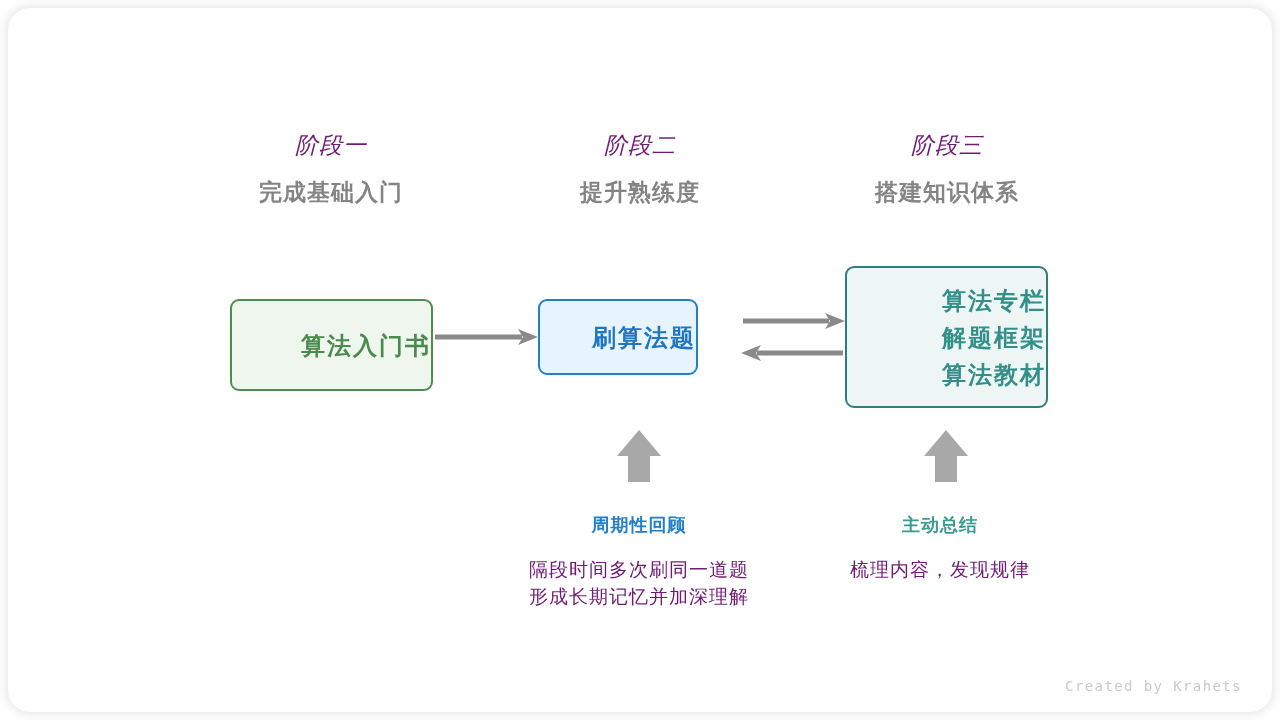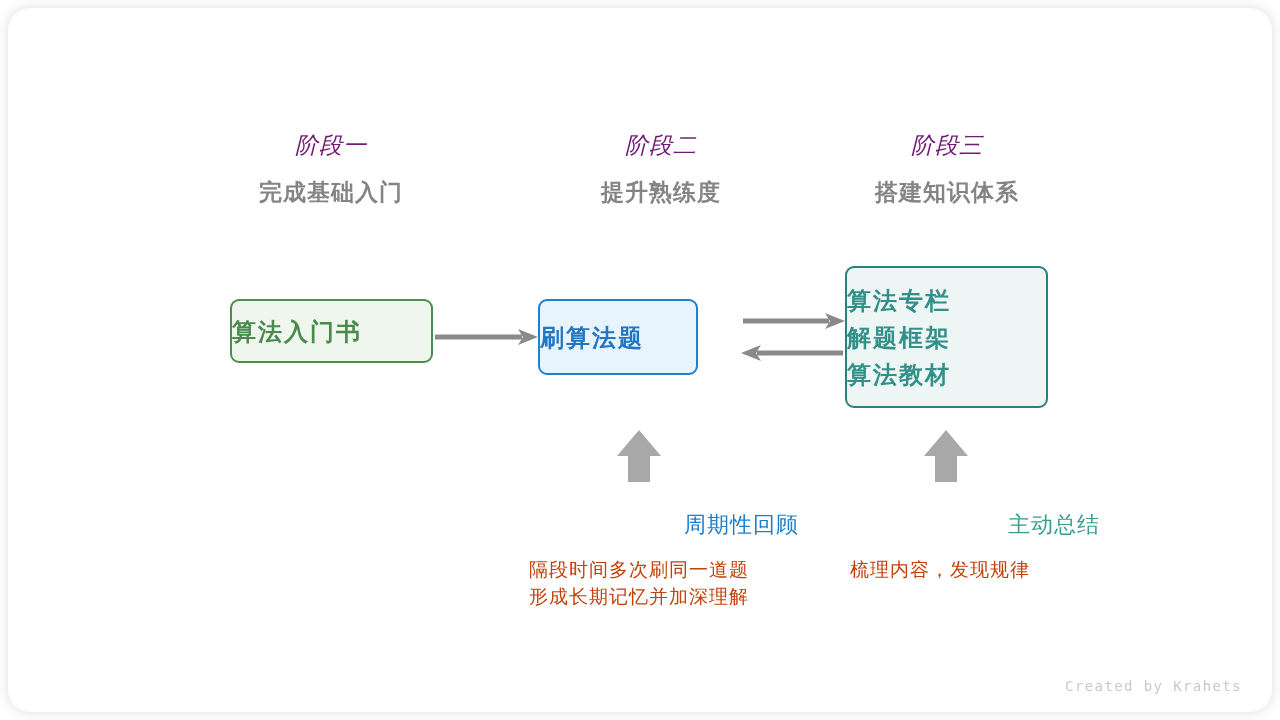--- a/index.html
+++ b/index.html
@@ -55,32 +55,32 @@
 
   
   .node {
     position: absolute;
     box-sizing: border-box;
     border-radius: 9px;
     border-width: 2px;
     border-style: solid;
     display: flex;
     flex-direction: column;
-    align-items: flex-start;
+    align-items: flex-end;
     justify-content: center;
     font-weight: bold;
     letter-spacing: 2px;
   }
   .node-line { line-height: 37px; }
 
   #node-book {
     left: 230px;
     top: 299px;
     width: 203px;
-    height: 64px;
+    height: 92px;
     background: #eef6ee;
     border-color: #4f8c4f;
     color: #4a8a4c;
     font-size: 24px;
   }
   #node-practice {
     left: 538px;
     top: 299px;
     width: 160px;
     height: 76px;
@@ -108,32 +108,31 @@
     pointer-events: none;
   }
 
   
   .note-col {
     position: absolute;
     width: 320px;
     text-align: center;
   }
   .note-title {
-    font-size: 22px;
-    font-weight: normal;
+    font-size: 18px;
+    font-weight: bold;
     letter-spacing: 1px;
     line-height: 28px;
-    text-align: right;
   }
   .note-title.blue { color: #1f7fc8; }
   .note-title.teal { color: #3a9b8e; }
   .note-body {
     margin-top: 17px;
     font-size: 19px;
-    color: #c2410c;
+    color: #701a75;
     line-height: 27px;
     letter-spacing: 1px;
   }
 
   
   .credit {
     position: absolute;
     right: 38px;
     bottom: 26px;
     font-family: "DejaVu Sans Mono", "Liberation Mono", monospace;
@@ -147,21 +146,21 @@
 
 <div class="page-card"></div>
 
 <div class="canvas">
 
   <div class="stage-col" style="left:201px; top:130px;">
     <div class="stage-label">阶段一</div>
     <div class="stage-title">完成基础入门</div>
   </div>
 
-  <div class="stage-col" style="left:531px; top:130px;">
+  <div class="stage-col" style="left:510px; top:130px;">
     <div class="stage-label">阶段二</div>
     <div class="stage-title">提升熟练度</div>
   </div>
 
   <div class="stage-col" style="left:817px; top:130px;">
     <div class="stage-label">阶段三</div>
     <div class="stage-title">搭建知识体系</div>
   </div>
 
   <div class="node" id="node-book">

